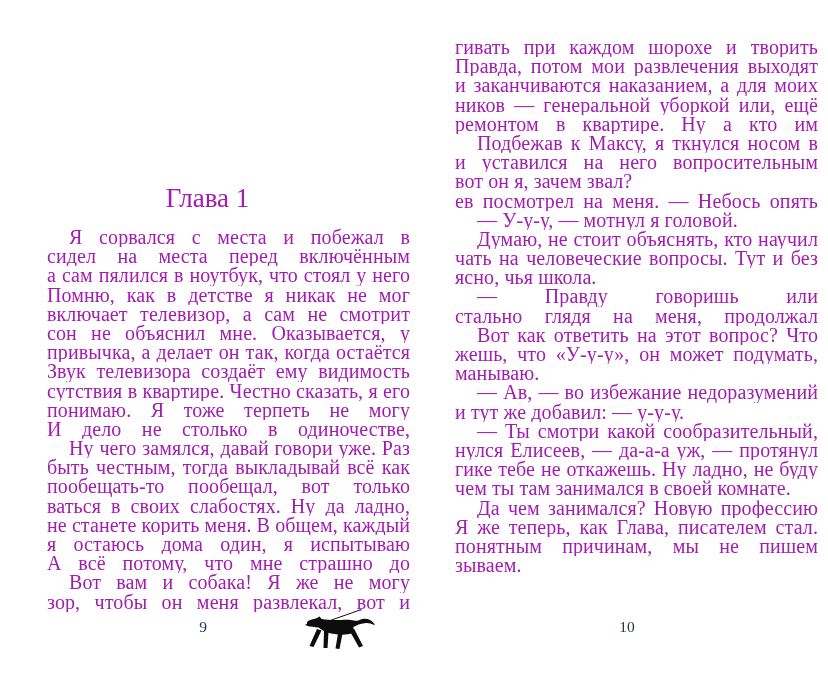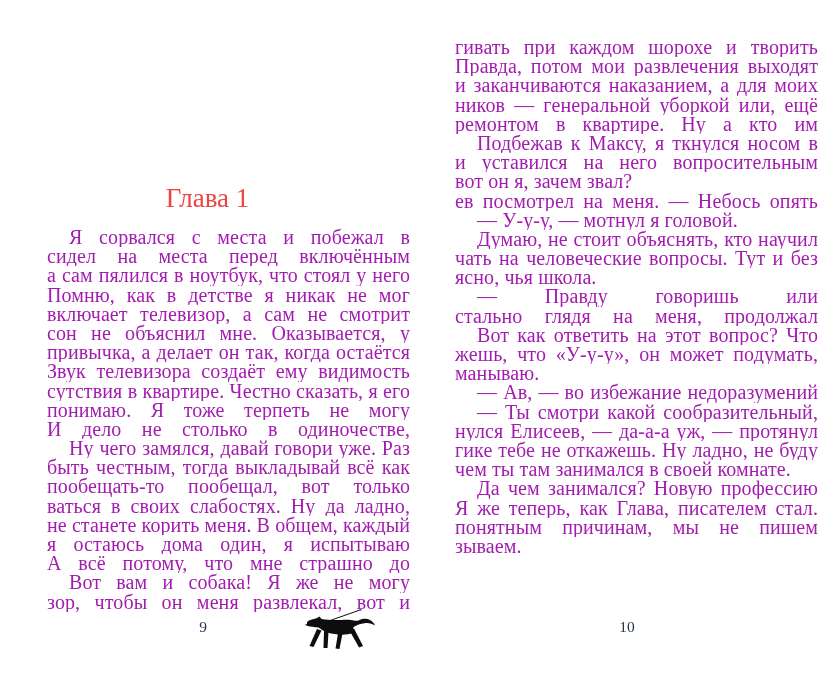--- a/index.html
+++ b/index.html
@@ -19,21 +19,21 @@
   #right-col { left: 455px; top: 38px;  }
 
   .chapter-title {
     position: absolute;
     left: 47px; top: 183px;
     width: 363px;
     text-align: center;
     font-size: 27px;
     font-weight: normal;
     margin: 0;
-    color: #ef4444;
+    color: #a21caf;
     transform: translateX(-21px);
   }
 
   .para { margin: 0; padding: 0; }
   .line {
     font-size: 20px;
     line-height: 19.2px;
     height: 19.2px;
     letter-spacing: 0.1px;
     text-align: justify;
@@ -126,20 +126,21 @@
       <div class="line first">— Правду говоришь или обманываешь? — при-</div>
       <div class="line end">стально глядя на меня, продолжал допытываться Макс.</div>
     </div>
     <div class="para">
       <div class="line first">Вот как ответить на этот вопрос? Что «Ав» ска-</div>
       <div class="line">жешь, что «У-у-у», он может подумать, что я его об-</div>
       <div class="line end">манываю.</div>
     </div>
     <div class="para">
       <div class="line first">— Ав, — во избежание недоразумений ответил я</div>
+      <div class="line end">и тут же добавил: — у-у-у.</div>
     </div>
     <div class="para">
       <div class="line first">— Ты смотри какой сообразительный, — усмех-</div>
       <div class="line">нулся Елисеев, — да-а-а уж, — протянул он, — в ло-</div>
       <div class="line">гике тебе не откажешь. Ну ладно, не буду проверять,</div>
       <div class="line end">чем ты там занимался в своей комнате.</div>
     </div>
     <div class="para">
       <div class="line first">Да чем занимался? Новую профессию осваивал.</div>
       <div class="line">Я же теперь, как Глава, писателем стал. Только, по</div>

